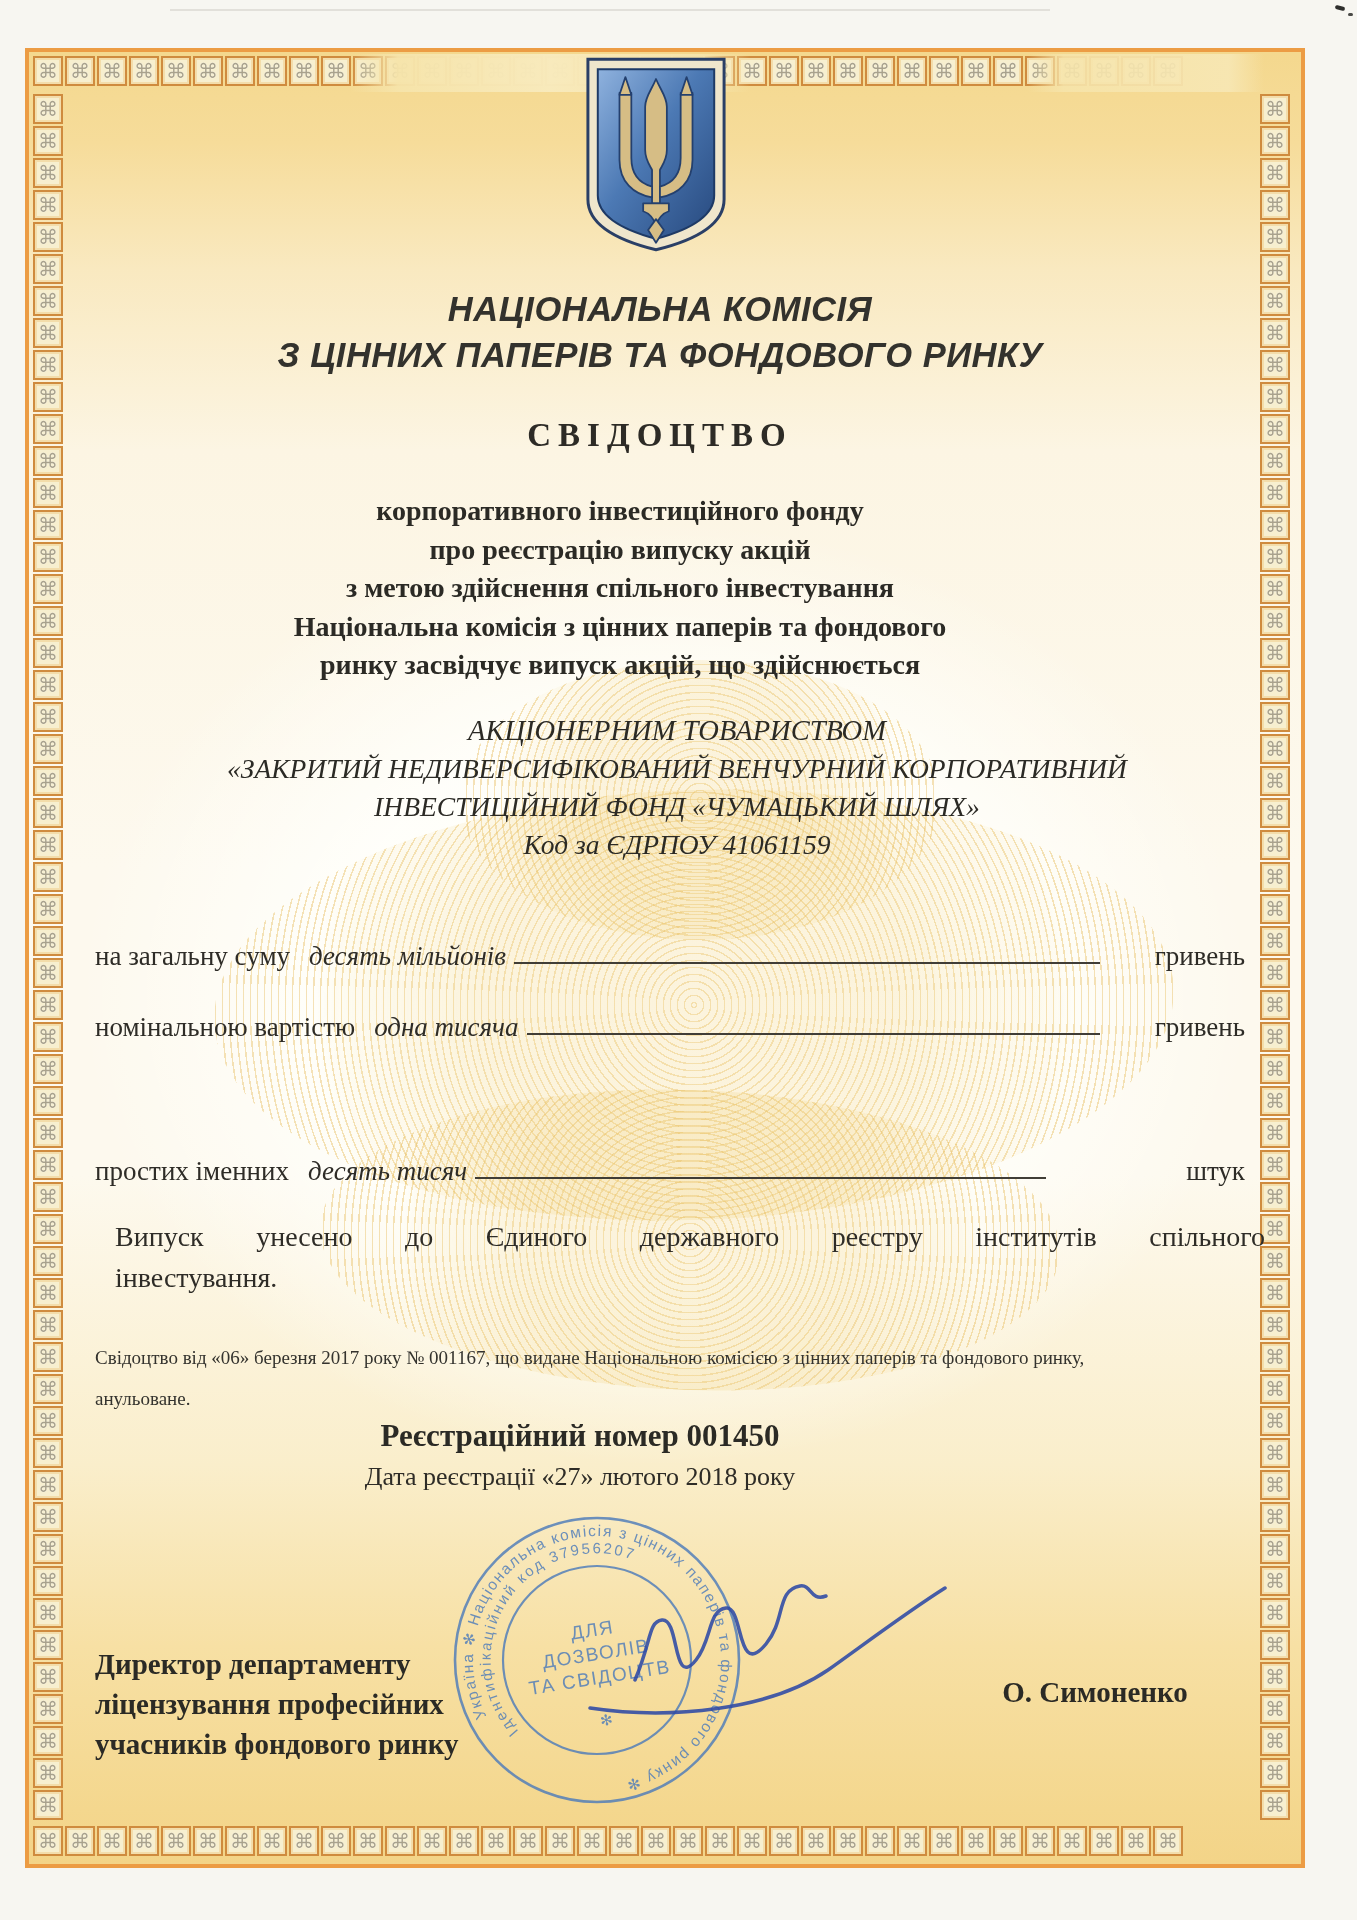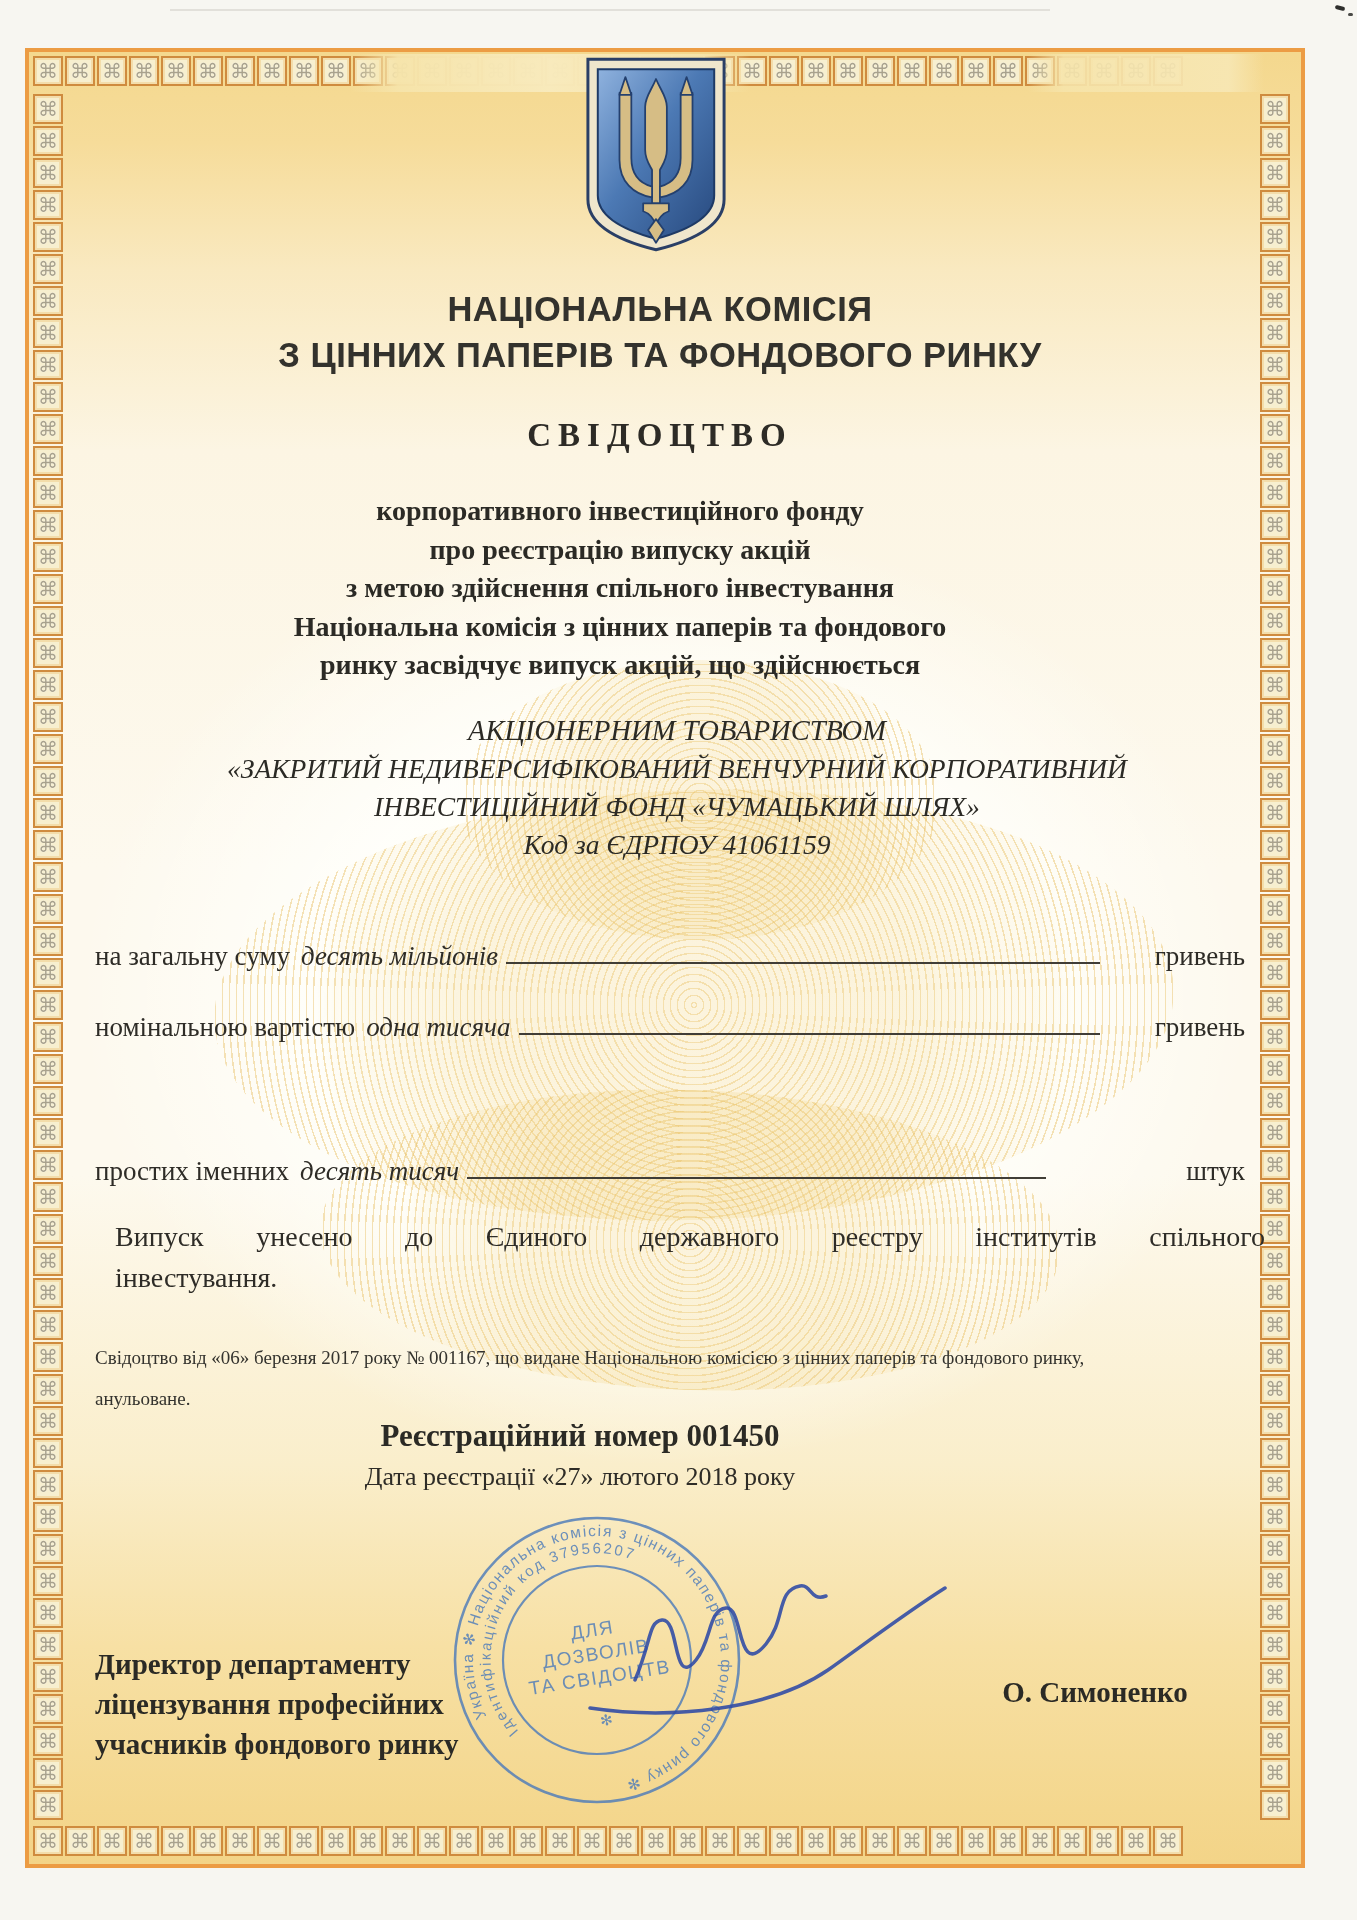--- a/index.html
+++ b/index.html
@@ -39,29 +39,29 @@
         radial-gradient(circle, rgba(240,208,125,.28) 0 40%, rgba(240,208,125,.08) 68%, rgba(240,208,125,0) 72%),
         repeating-radial-gradient(circle at 50% 50%, rgba(231,188,92,0) 0 2px, rgba(231,188,92,.5) 2px 3.5px, rgba(231,188,92,0) 3.5px 7px);}
   .gl1{left:460px;top:660px;width:480px;height:280px;}
   .gl2{left:214px;top:790px;width:960px;height:430px;transform:rotate(-2deg);}
   .gl3{left:320px;top:1090px;width:740px;height:300px;transform:rotate(2deg);}
 
   
   .abs{position:absolute;}
   .center{text-align:center;}
   .authority{left:55px;width:1210px;font-family:"Liberation Sans",sans-serif;font-weight:700;
-             font-size:34.5px;color:#33322d;letter-spacing:.5px;}
+             font-size:34.5px;color:#33322d;letter-spacing:.5px;font-style:italic;}
   .doc-title{left:55px;top:417px;width:1210px;font-size:33px;font-weight:700;letter-spacing:7px;color:#2d2b26;text-align:center;}
   .intro{left:15px;top:492px;width:1210px;font-size:28px;font-weight:700;line-height:38.5px;color:#2b2a25;}
   .issuer{left:72px;top:712px;width:1210px;font-size:27.5px;font-style:italic;line-height:38px;color:#2b2a25;}
   .issuer .ln1{font-size:28.5px;}
 
   .field-row{position:absolute;left:95px;width:1150px;display:flex;align-items:flex-start;font-size:27px;}
   .field-row .lbl{white-space:nowrap;}
-  .field-row .val{white-space:nowrap;font-style:italic;margin-left:11px;}
+  .field-row .val{white-space:nowrap;font-style:italic;margin-left:19px;}
   .field-row .fill{flex:1;border-bottom:2.5px solid #403d36;align-self:flex-end;margin:0 55px 8px 8px;}
   .field-row .fill.no-unit{margin-right:2px;}
   .field-row .fill.wide-gap{margin-right:140px;}
   .field-row .unit{white-space:nowrap;}
   .row1{top:941px;} .row2{top:1012px;} .row3{top:1084px;} .row4{top:1156px;}
 
   .registry{left:95px;top:1216px;width:1150px;font-size:28px;line-height:41px;margin-left:20px;}
   .registry .just{text-align:justify;text-align-last:justify;}
   .fineprint{left:95px;top:1337px;width:1160px;font-size:19px;line-height:41px;color:#34332e;}
   .reg-number{left:0px;top:1418px;width:1160px;font-size:31px;font-weight:700;color:#2b2a25;}

